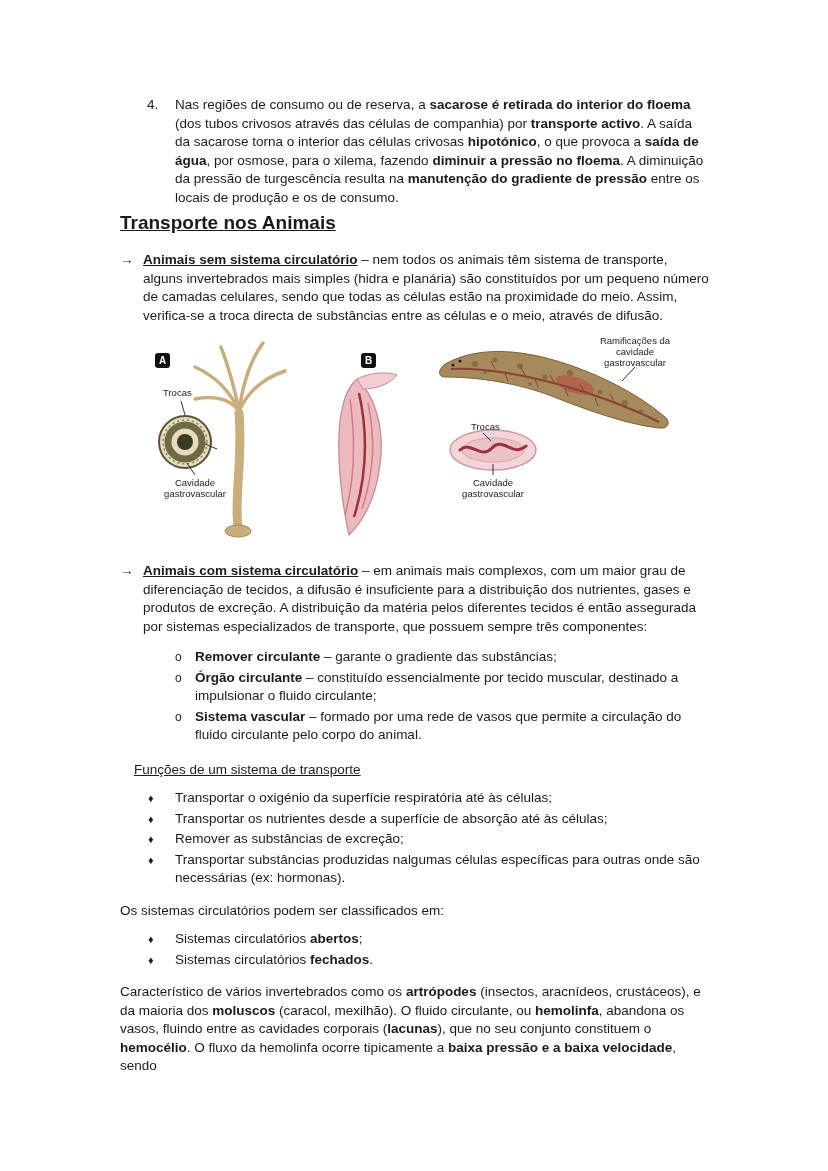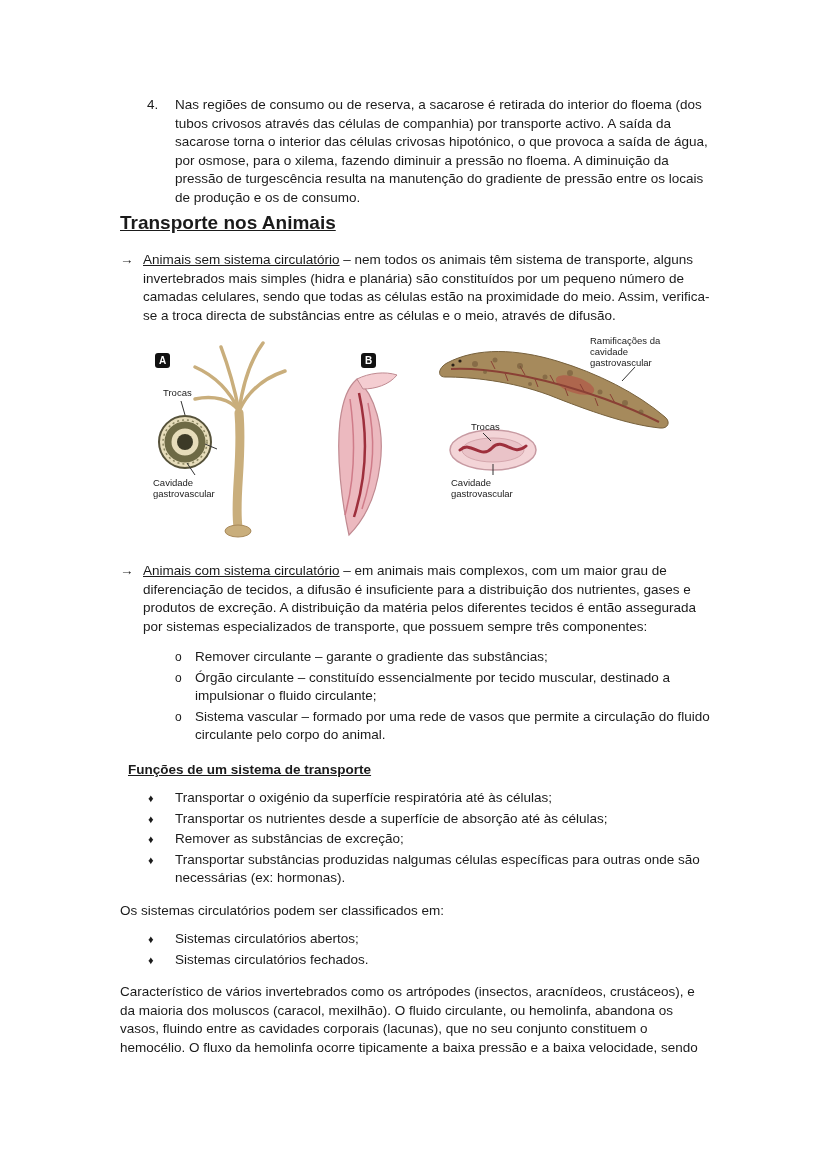--- a/index.html
+++ b/index.html
@@ -9,21 +9,21 @@
     width: 828px;
     height: 1171px;
     background: #ffffff;
     font-family: "Liberation Sans", sans-serif;
     font-size: 13.5px;
     line-height: 18.5px;
     color: #1b1b1b;
     padding: 96px 118px 40px 120px;
     overflow: hidden;
   }
-  .b { font-weight: 400; }
+  .b { font-weight: 700; }
   .u { text-decoration: underline; }
 
   .num-item { display: flex; padding-left: 27px; margin-bottom: 2px; }
   .num-item .num { flex: 0 0 28px; }
   .num-item .txt { flex: 1; }
 
   h1.title {
     font-size: 19px;
     line-height: 24px;
     font-weight: 700;
@@ -46,31 +46,31 @@
   .fig-badge {
     position: absolute; width: 15px; height: 15px;
     background: #111; color: #fff;
     font-size: 10px; font-weight: 700; line-height: 15px;
     text-align: center; border-radius: 3px;
   }
   .fig-label {
     position: absolute;
     font-size: 9.5px; line-height: 11px; color: #1b1b1b;
   }
-  .fig-label.center { text-align: left; }
+  .fig-label.center { text-align: center; }
 
   .sub-list { margin: 4px 0 12px 0; }
   .sub-item { display: flex; padding-left: 55px; margin-bottom: 2px; }
   .sub-item .marker { flex: 0 0 20px; font-size: 12px; }
   .sub-item .txt { flex: 1; }
 
   .subhead {
-    font-weight: 700;
+    font-weight: 400;
     text-decoration: underline;
-    margin: 16px 0 10px 8px;
+    margin: 16px 0 10px 14px;
   }
 
   .diamond-list { margin: 4px 0 12px 0; }
   .diamond-item { display: flex; padding-left: 28px; margin-bottom: 2px; }
   .diamond-item .marker { flex: 0 0 27px; font-size: 11px; }
   .diamond-item .txt { flex: 1; }
 
   .para { margin: 14px 0 10px 0; }
 </style>
 </head>

